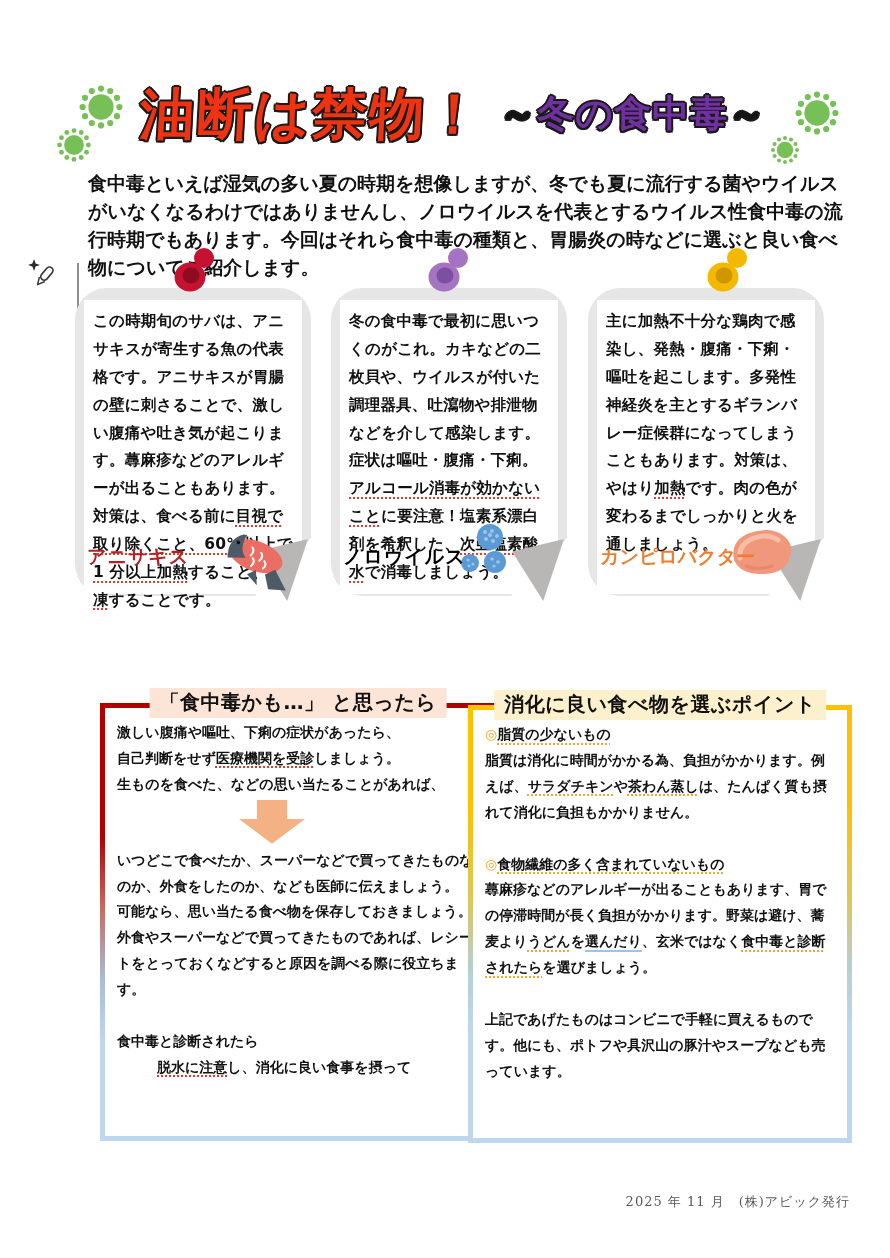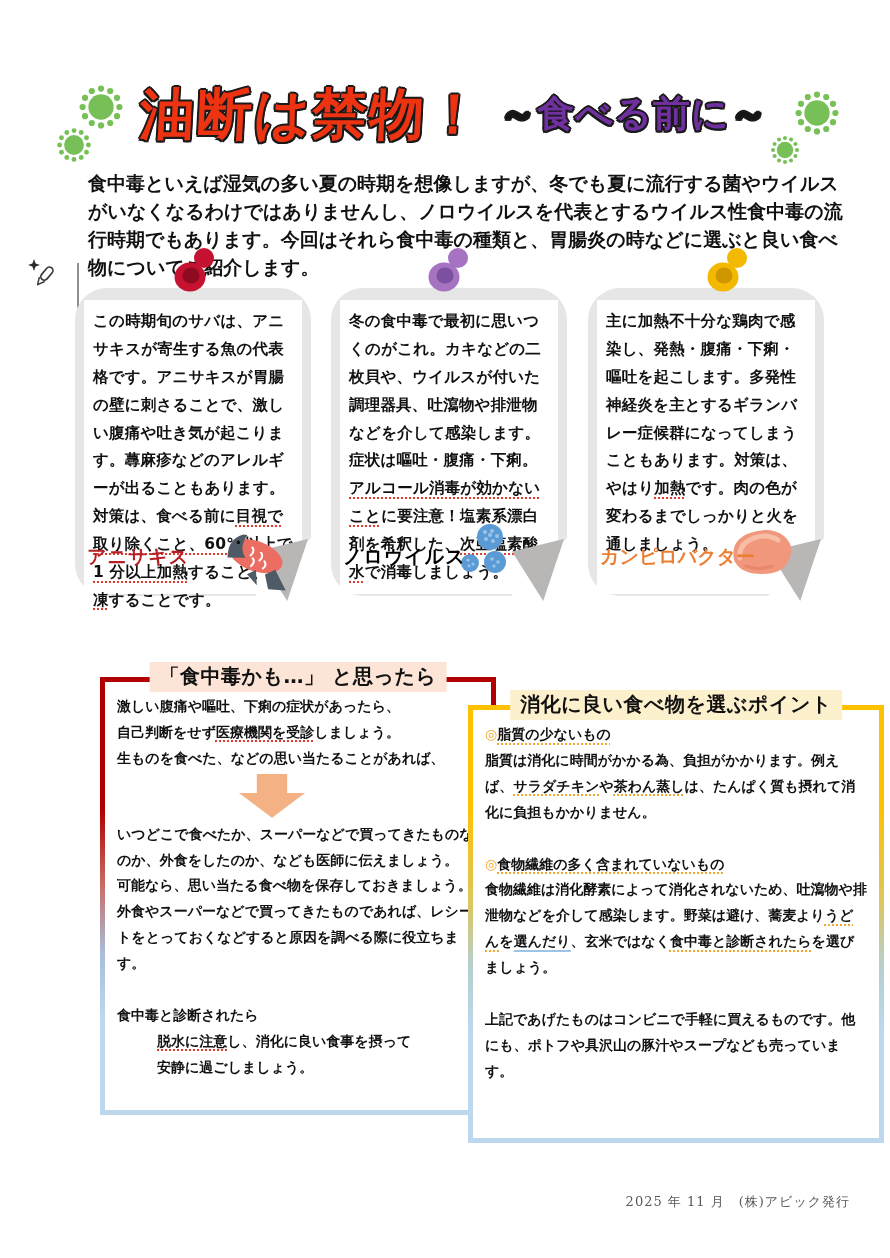--- a/index.html
+++ b/index.html
@@ -43,23 +43,23 @@
   .img-noro{position:absolute;right:54px;bottom:16px;}
   .img-meat{position:absolute;right:28px;bottom:18px;}
 
   
   .u-red{text-decoration:underline dotted #e23b2e;text-decoration-thickness:2px;text-underline-offset:4px;}
   .u-org{text-decoration:underline dotted #f0a830;text-decoration-thickness:2px;text-underline-offset:4px;margin-top:20px;}
   .u-blue{text-decoration:underline solid #9dc3e6;text-decoration-thickness:2px;text-underline-offset:4px;}
 
   
   .bigbox{position:absolute;box-sizing:border-box;border:5px solid;background:#fff;}
-  .advice-box{left:100px;top:677px;width:396px;height:438px;
+  .advice-box{left:100px;top:703px;width:396px;height:438px;
     border-image:linear-gradient(180deg,#b00000 0%,#b00000 30%,#c96a63 47%,#a8bcd8 63%,#bdd7ee 78%,#bdd7ee 100%) 1;}
-  .food-box{left:468px;top:705px;width:416px;height:438px;
+  .food-box{left:468px;top:705px;width:384px;height:438px;
     border-image:linear-gradient(180deg,#ffc000 0%,#ffc000 22%,#dcc65f 45%,#b5cfd0 60%,#bdd7ee 75%,#bdd7ee 100%) 1;}
   .boxhead{position:absolute;top:-20px;left:50%;transform:translateX(-50%);white-space:nowrap;
            font-size:20px;font-weight:800;padding:1px 10px 2px;letter-spacing:0.5px;}
   .advice-box .boxhead{background:#fce4d6;}
   .food-box .boxhead{background:#fdf0cd;}
   .boxbody{padding:12px 12px 0;font-size:14px;font-weight:600;line-height:1.85;}
   .boxbody p{margin:0;} .gap-md{height:26px;}
   .indent{padding-left:40px;}
   .arrow-down{width:66px;height:44px;background:#f4b183;margin:2px 0 4px 122px;
               clip-path:polygon(27% 0,73% 0,73% 44%,100% 44%,50% 100%,0 44%,27% 44%);}
@@ -101,21 +101,21 @@
     </svg>
   <svg class="abs" style="left:794px;top:90px" width="46" height="46">
       <use href="#virus"></use>
     </svg>
   <svg class="abs" style="left:770px;top:135px" width="30" height="30">
       <use href="#virus"></use>
     </svg>
 
   <div class="title-row">
     <span class="title-main outlined">油断は禁物！</span>
-    <span class="title-sub"><span class="tilde outlined">～</span><span class="subtext outlined">食べる前に</span><span class="tilde outlined">～</span></span>
+    <span class="title-sub"><span class="tilde outlined">～</span><span class="subtext outlined">冬の食中毒</span><span class="tilde outlined">～</span></span>
   </div>
 
   <div class="intro">食中毒といえば湿気の多い夏の時期を想像しますが、冬でも夏に流行する菌やウイルスがいなくなるわけではありませんし、ノロウイルスを代表とするウイルス性食中毒の流行時期でもあります。今回はそれら食中毒の種類と、胃腸炎の時などに選ぶと良い食べ物についてご紹介します。</div>
 
   <svg class="abs" style="left:26px;top:258px" width="30" height="32">
     <path d="M8 1 L9.6 5.4 L14 7 L9.6 8.6 L8 13 L6.4 8.6 L2 7 L6.4 5.4 Z" fill="#2a2a2a"></path>
     <g transform="rotate(40 18 19)">
       <rect x="14.5" y="7" width="7" height="15" rx="3.5" fill="none" stroke="#3a3a3a" stroke-width="1.7"></rect>
       <path d="M14.5 22 L18 29 L21.5 22" fill="none" stroke="#3a3a3a" stroke-width="1.5" stroke-linejoin="round"></path>
     </g>
@@ -203,32 +203,31 @@
     <div class="boxbody">
       <p><span>激しい腹痛や嘔吐、下痢の症状があったら、</span></p>
       <p><span>自己判断をせず</span><span class="u-red">医療機関を受診</span><span>しましょう。</span></p>
       <p><span>生ものを食べた、などの思い当たることがあれば、</span></p>
       <div class="arrow-down"></div>
       <p><span>いつどこで食べたか、スーパーなどで買ってきたものなのか、外食をしたのか、なども医師に伝えましょう。</span></p>
       <p><span>可能なら、思い当たる食べ物を保存しておきましょう。外食やスーパーなどで買ってきたものであれば、レシートをとっておくなどすると原因を調べる際に役立ちます。</span></p>
       <div class="gap-md"></div>
       <p><span>食中毒と診断されたら</span></p>
       <p class="indent"><span class="u-red">脱水に注意</span><span>し、消化に良い食事を摂って</span></p>
-      <p class="indent"><span>安静に過ごしましょう。</span></p>
     </div>
   </div>
 
   <div class="bigbox food-box">
     <div class="boxhead">消化に良い食べ物を選ぶポイント</div>
     <div class="boxbody">
       <p class="subhead"><span class="mark">◎</span><span class="u-org">脂質の少ないもの</span></p>
       <p><span>脂質は消化に時間がかかる為、負担がかかります。例えば、</span><span class="u-org">サラダチキン</span><span>や</span><span class="u-org">茶わん蒸し</span><span>は、たんぱく質も摂れて消化に負担もかかりません。</span></p>
       <div class="gap-md"></div>
       <p class="subhead"><span class="mark">◎</span><span class="u-org">食物繊維の多く含まれていないもの</span></p>
-      <p><span>食物繊維は消化酵素によって消化されないため、吐瀉物や排泄物などを介して感染します。</span><span>野菜は避け、蕎麦より</span><span class="u-org">うどん</span><span>を</span><span class="u-blue">選んだり</span><span>、玄米ではなく</span><span class="u-org">食中毒と診断されたら</span><span>を選びましょう。</span></p>
+      <p><span>蕁麻疹などのアレルギーが出ることもあります、胃での停滞時間が長く負担がかかります。</span><span>野菜は避け、蕎麦より</span><span class="u-org">うどん</span><span>を</span><span class="u-blue">選んだり</span><span>、玄米ではなく</span><span class="u-org">食中毒と診断されたら</span><span>を選びましょう。</span></p>
       <div class="gap-md"></div>
       <p><span>上記であげたものはコンビニで手軽に買えるものです。他にも、ポトフや具沢山の豚汁やスープなども売っています。</span></p>
     </div>
   </div>
 
   <div class="footer">2025 年 11 月　(株)アビック発行</div>
 
 </div>
 
 </body></html>

